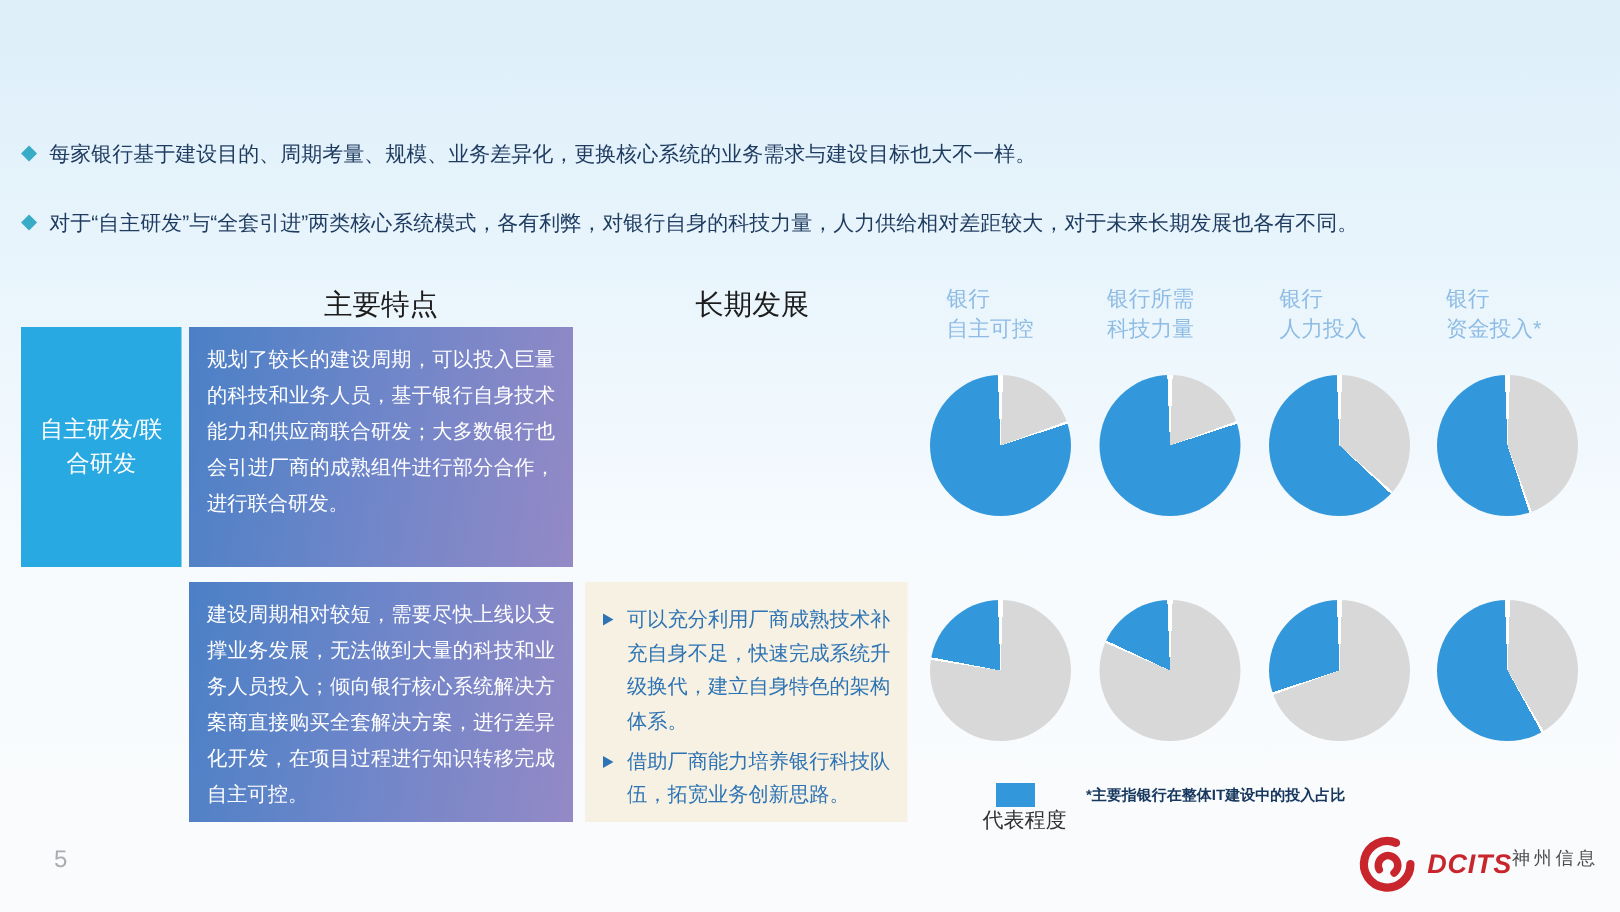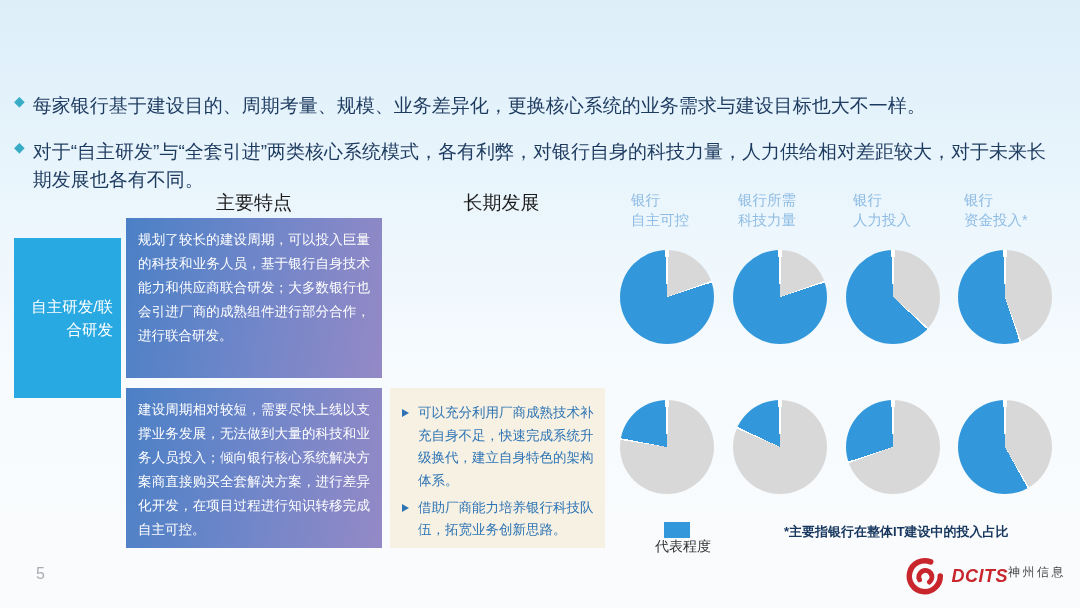--- a/index.html
+++ b/index.html
@@ -10,33 +10,33 @@
     background:linear-gradient(180deg,#ddeef9 0%,#e9f5fc 30%,#f7fbfe 62%,#fafbfc 100%);
   }
   .title {
     position:absolute; left:22px; top:18px;
     font-size:23px; font-weight:bold; color:#34659e; letter-spacing:1px;
   }
   .bullet { position:absolute; left:14px; width:1050px; display:flex; align-items:flex-start; }
   .bullet-1 { top:92px; }
   .bullet-2 { top:138px; }
   .diamond { color:#38abc7; font-size:14px; margin:1px 8px 0 0; flex:0 0 auto; }
-  .bullet-text { font-size:19px; color:#1d3a5f; line-height:1.45; }
+  .bullet-text { font-size:14px; color:#1d3a5f; line-height:1.45; }
 
   .col-header { position:absolute; top:190px; font-size:19px; color:#1c1c1c; font-weight:500; text-align:center; }
   .col-header.features { left:126px; width:256px; }
   .col-header.longterm { left:394px; width:215px; }
 
   .pie-header { position:absolute; top:191px; width:108px; font-size:14.5px; line-height:1.35; color:#8fbce4; }
   .ph-0 { left:631px; } .ph-1 { left:738px; } .ph-2 { left:853px; } .ph-3 { left:964px; }
 
   .row-label {
     position:absolute; left:14px; width:107px; height:160px;
     background:#29a9e1; color:#fff; font-size:15.5px; line-height:1.5;
-    display:flex; align-items:center; justify-content:center; text-align:right; padding:0 8px;margin-top:20px;
+    display:flex; align-items:center; justify-content:center; text-align:center; padding:0 8px;
   }
   .features-box {
     position:absolute; left:126px; width:256px; height:160px;
     background:linear-gradient(100deg,#4b80c6 0%,#6e86c9 48%,#9489c6 100%);
     color:#fff; font-size:13.5px; line-height:1.78; padding:10px 12px; overflow:hidden;
     text-align:justify;
   }
   .longterm-box {
     position:absolute; left:390px; width:215px; height:160px;
     background:#f6f1e2; color:#2e74b5; font-size:13.5px; line-height:1.68;
@@ -48,21 +48,21 @@
     flex:0 0 auto; width:0; height:0; margin:7px 9px 0 2px;
     border-left:7px solid #2e74b5; border-top:4.5px solid transparent; border-bottom:4.5px solid transparent;
   }
   .pie { position:absolute; width:94px; height:94px; border-radius:50%; }
   .pie-row-1 { top:250px; } .pie-row-2 { top:400px; }
   .pc-0 { left:620px; } .pc-1 { left:733px; } .pc-2 { left:846px; } .pc-3 { left:958px; }
 
   .legend { position:absolute; left:655px; top:522px; display:flex; align-items:center;flex-direction:column; }
   .legend-swatch { width:26px; height:16px; margin-right:12px; }
   .legend-label { font-size:14px; color:#333; }
-  .footnote { position:absolute; left:784px; top:523px; font-size:13px; font-weight:600; color:#17375e; }
+  .footnote { position:absolute; left:724px; top:523px; font-size:10px; font-weight:600; color:#17375e; }
 
   .page-number { position:absolute; left:36px; top:565px; font-size:16px; color:#a9adb2; }
 
   .logo { position:absolute; right:14px; bottom:12px; display:flex; align-items:center; }
   .logo-swirl { width:40px; height:40px; margin-right:8px; }
   .logo-text-block { display:flex; flex-direction:row; line-height:1.15; }
   .logo-name { font-size:18px; font-weight:bold; font-style:italic; color:#c8252c; letter-spacing:0.5px; }
   .logo-sub { font-size:12px; color:#4a4a4a; letter-spacing:2.5px; }
 </style>
 </head>

